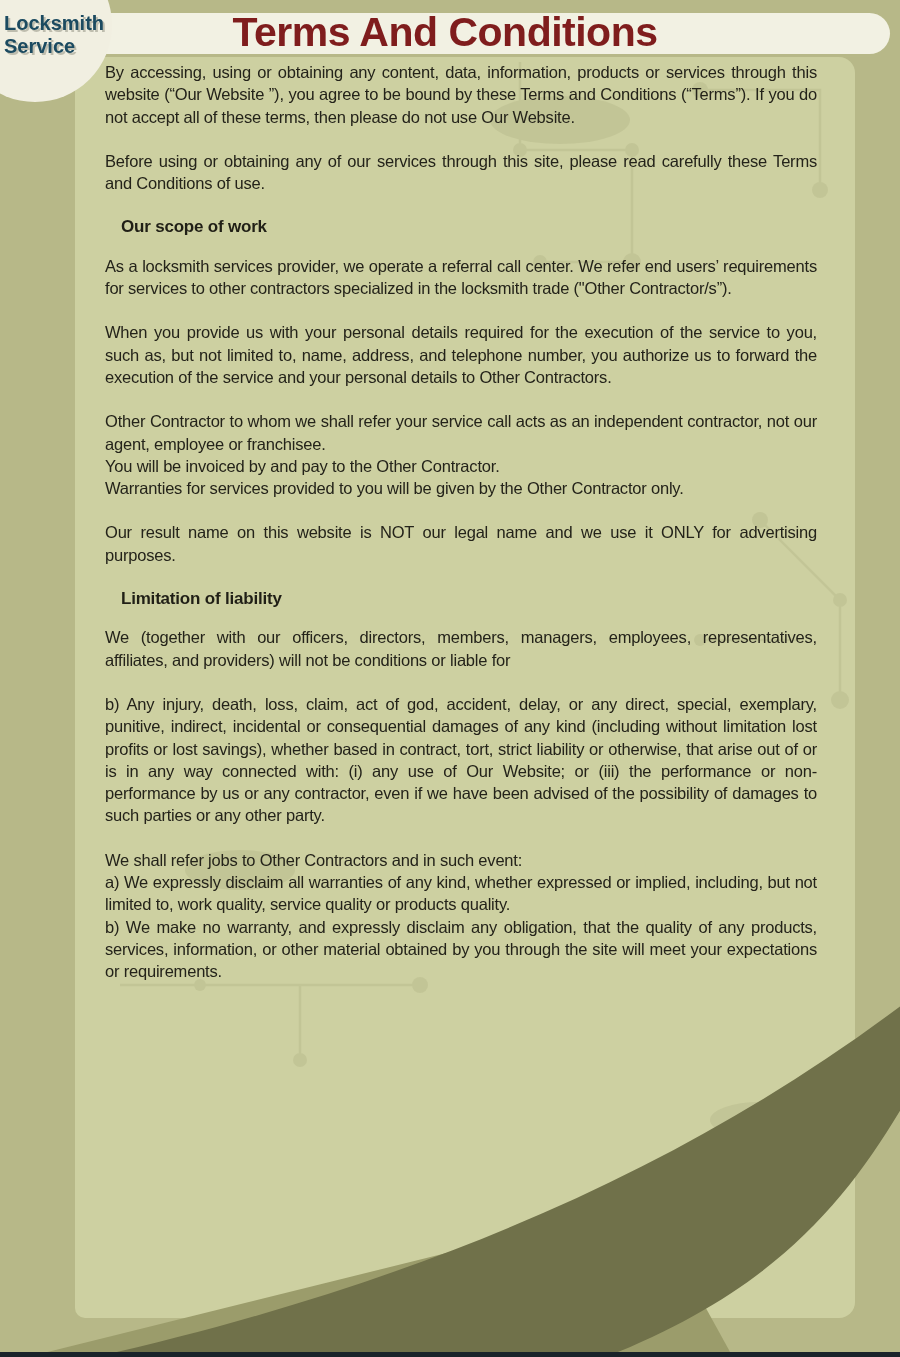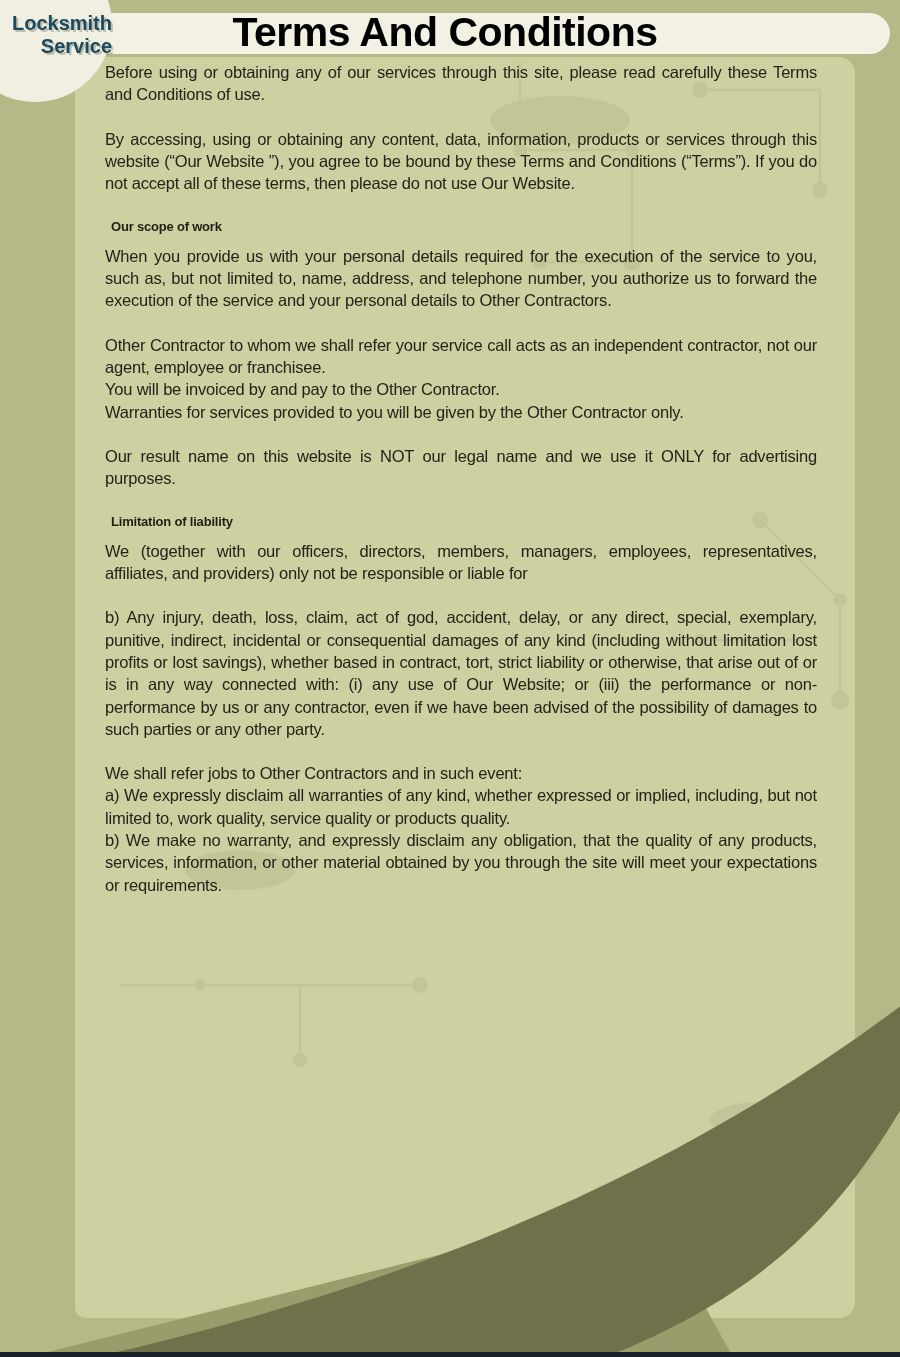--- a/index.html
+++ b/index.html
@@ -11,38 +11,38 @@
     position:absolute;left:75px;top:57px;width:780px;height:1261px;
     background:#cdd0a1;border-radius:3px 16px 16px 10px;z-index:1;
   }
   .decor-svg{position:absolute;left:0;top:0;width:900px;height:1357px;z-index:2;pointer-events:none;}
   .header-bar{
     position:absolute;left:0;top:13px;width:890px;height:41px;
     background:#f2f1e3;border-radius:0 21px 21px 0;z-index:6;
     display:flex;align-items:center;justify-content:center;
   }
   .page-title{
-    font-size:41px;font-weight:bold;color:#000000;margin-top:-3px;letter-spacing:-0.5px;
+    font-size:41px;font-weight:bold;color:#7f1d1d;margin-top:-3px;letter-spacing:-0.5px;
     white-space:nowrap;
   }
   .logo-circle{
     position:absolute;left:-42px;top:-52px;width:154px;height:154px;border-radius:50%;
     background:#f1efe1;z-index:7;
   }
   .logo-text{
-    position:absolute;left:4px;top:12px;width:108px;z-index:8;text-align:right;
+    position:absolute;left:4px;top:12px;width:108px;z-index:8;text-align:left;
     color:#1b4a60;font-weight:bold;font-size:20px;line-height:23px;
     text-shadow:2px 2px 0 rgba(128,128,112,.45);
   }
   .content{
     position:absolute;left:105px;top:61px;width:712px;z-index:5;
     color:#24231a;font-size:16.5px;line-height:22.3px;letter-spacing:-0.2px;
   }
   .para{margin:0 0 22px;text-align:justify;white-space:pre-line;}
-  .heading{margin:6px;font-size:13px;line-height:22.3px;font-weight:bold;color:#201f16;}
+  .heading{margin:16px;font-size:17px;line-height:22.3px;font-weight:bold;color:#201f16;}
 </style>
 </head>
 <body>
 
 <div class="page">
 
   <div class="panel"></div>
 
   <svg class="decor-svg" viewBox="0 0 900 1357" aria-hidden="true">
 
@@ -85,32 +85,33 @@
   </div>
 
   <div class="logo-circle"></div>
   <div class="logo-text">
     <div>Locksmith</div>
     <div>Service</div>
   </div>
 
   <div class="content">
     <div id="intro">
+        <p class="para">By accessing, using or obtaining any content, data, information, products or services through this website (“Our Website ”), you agree to be bound by these Terms and Conditions (“Terms”). If you do not accept all of these terms, then please do not use Our Website.</p>
         <p class="para">Before using or obtaining any of our services through this site, please read carefully these Terms and Conditions of use.</p>
-        <p class="para">By accessing, using or obtaining any content, data, information, products or services through this website (“Our Website ”), you agree to be bound by these Terms and Conditions (“Terms”). If you do not accept all of these terms, then please do not use Our Website.</p>
       </div>
     <div id="sections">
         <h3 class="heading">Our scope of work</h3>
+        <p class="para">As a locksmith services provider, we operate a referral call center. We refer end users’ requirements for services to other contractors specialized in the locksmith trade ("Other Contractor/s”).</p>
         <p class="para">When you provide us with your personal details required for the execution of the service to you, such as, but not limited to, name, address, and telephone number, you authorize us to forward the execution of the service and your personal details to Other Contractors.</p>
         <p class="para">Other Contractor to whom we shall refer your service call acts as an independent contractor, not our agent, employee or franchisee.
 You will be invoiced by and pay to the Other Contractor.
 Warranties for services provided to you will be given by the Other Contractor only.</p>
         <p class="para">Our result name on this website is NOT our legal name and we use it ONLY for advertising purposes.</p>
         <h3 class="heading">Limitation of liability</h3>
-        <p class="para">We (together with our officers, directors, members, managers, employees, representatives, affiliates, and providers) only not be responsible or liable for</p>
+        <p class="para">We (together with our officers, directors, members, managers, employees, representatives, affiliates, and providers) will not be conditions or liable for</p>
         <p class="para">b) Any injury, death, loss, claim, act of god, accident, delay, or any direct, special, exemplary, punitive, indirect, incidental or consequential damages of any kind (including without limitation lost profits or lost savings), whether based in contract, tort, strict liability or otherwise, that arise out of or is in any way connected with: (i) any use of Our Website; or (iii) the performance or non-performance by us or any contractor, even if we have been advised of the possibility of damages to such parties or any other party.</p>
         <p class="para">We shall refer jobs to Other Contractors and in such event:
 a) We expressly disclaim all warranties of any kind, whether expressed or implied, including, but not limited to, work quality, service quality or products quality.
 b) We make no warranty, and expressly disclaim any obligation, that the quality of any products, services, information, or other material obtained by you through the site will meet your expectations or requirements.</p>
       </div>
   </div>
 
 </div>
 
 </body></html>

